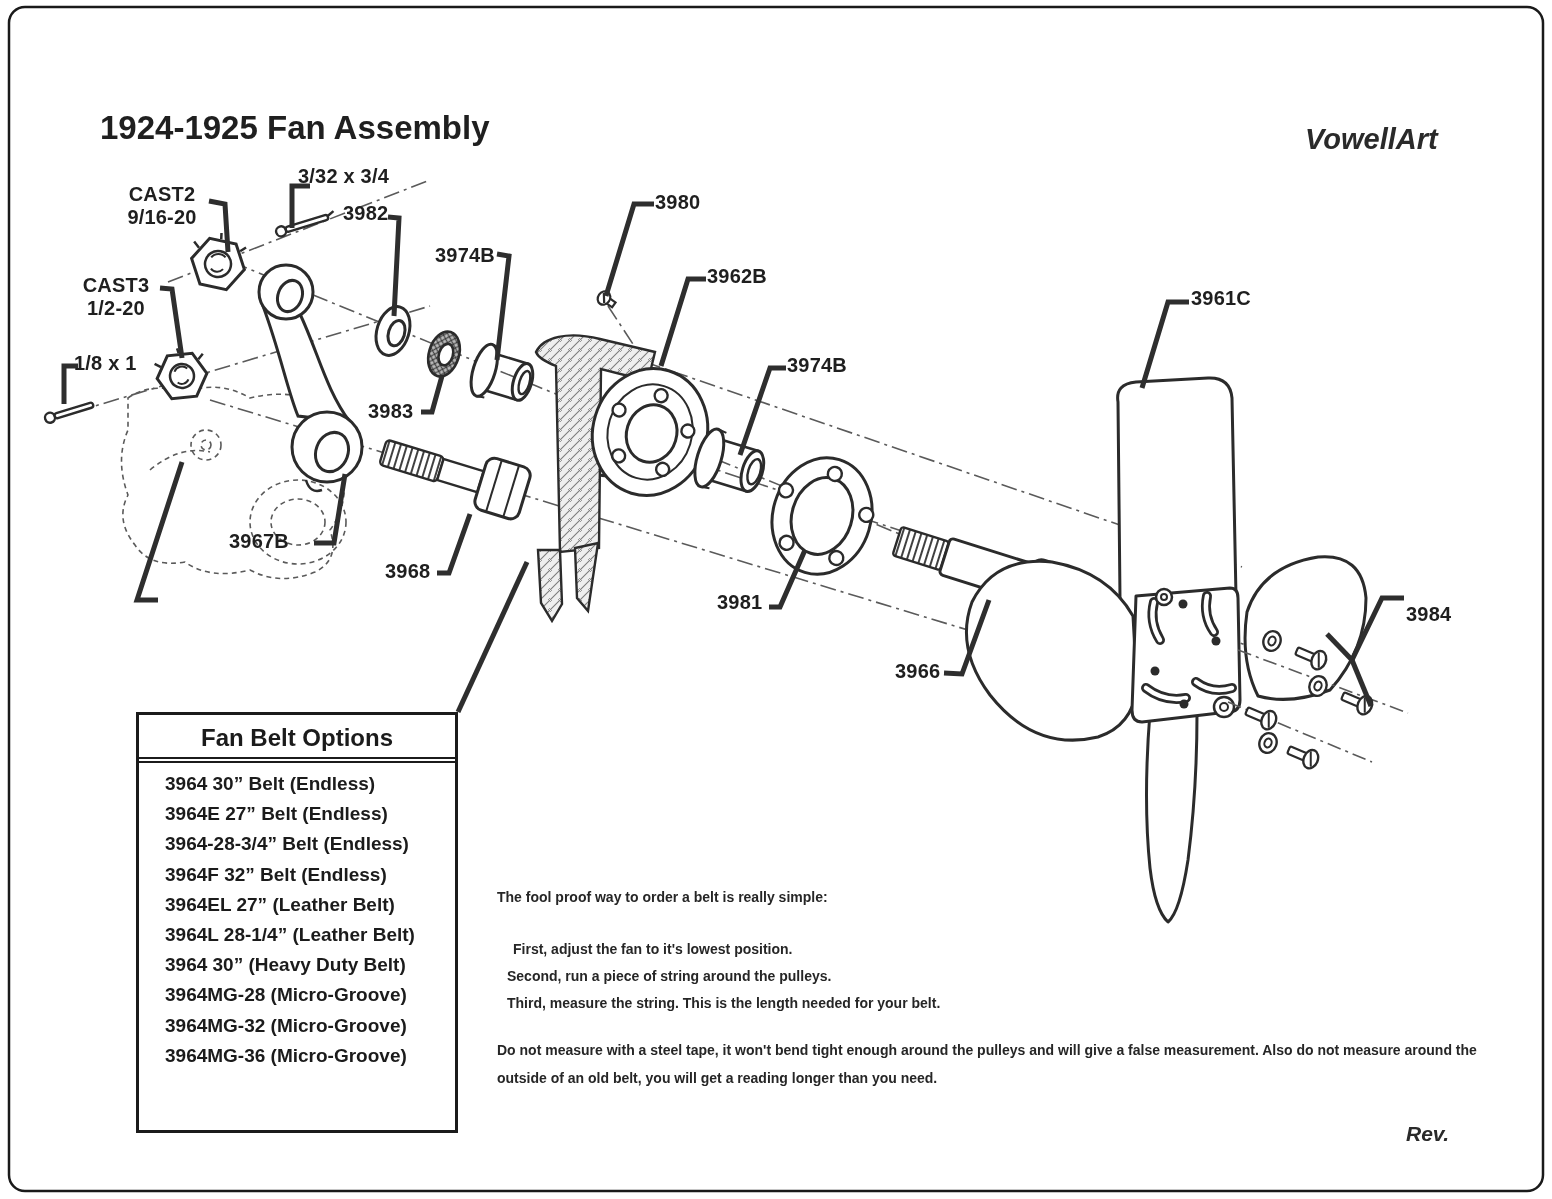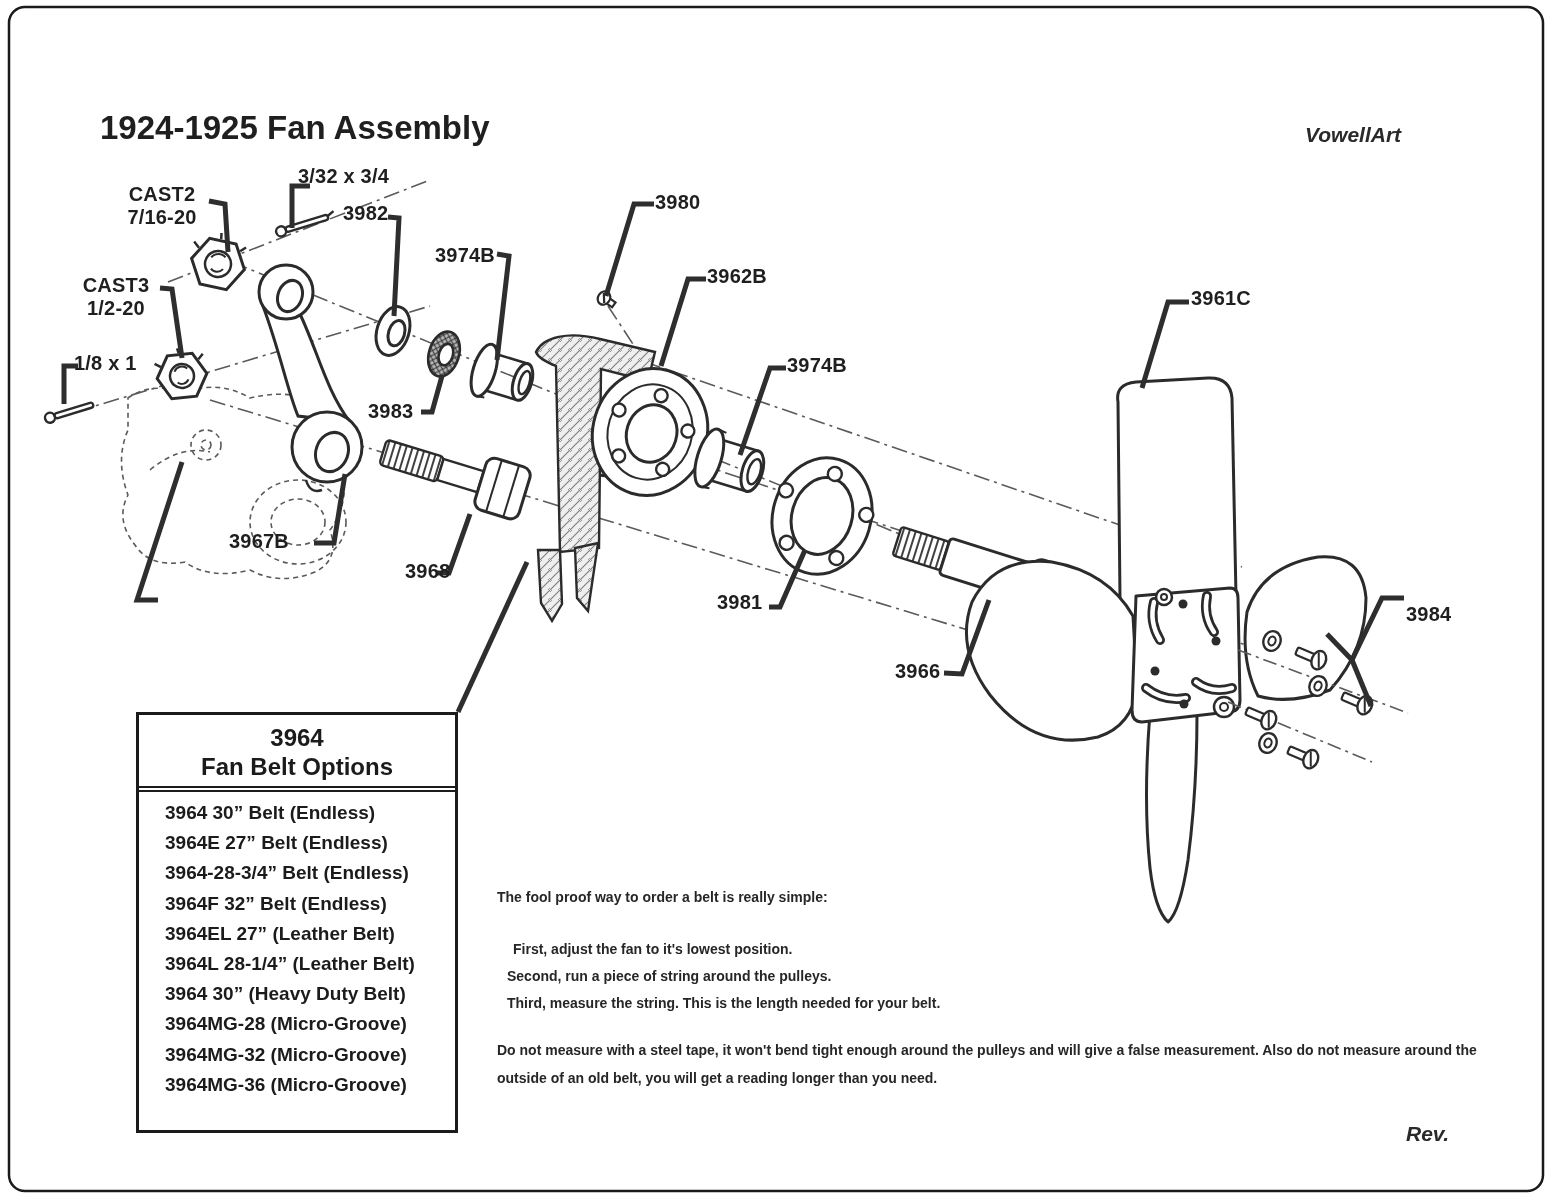--- a/index.html
+++ b/index.html
@@ -3,21 +3,21 @@
 <meta charset="utf-8">
 <style>
   html,body{margin:0;padding:0;background:#fff;}
   #stage{position:relative;width:1552px;height:1199px;background:#fff;overflow:hidden;
          font-family:"Liberation Sans",sans-serif;color:#222;padding-left:25px;}
   #drawing{position:absolute;left:0;top:0;}
   .lbl{position:absolute;font-weight:700;font-size:20px;line-height:23px;color:#1f1f1f;
        white-space:pre-line;letter-spacing:.2px;}
   .center{text-align:center;}
   .title{position:absolute;font-weight:700;font-size:33px;color:#1f1f1f;}
-  .artist{position:absolute;font-weight:700;font-style:italic;font-size:21px;color:#2a2a2a;}
+  .artist{position:absolute;font-weight:700;font-style:italic;font-size:29px;color:#2a2a2a;}
   .rev{position:absolute;font-weight:700;font-style:italic;font-size:21px;color:#2a2a2a;}
   .belt-table{position:absolute;left:136px;top:712px;width:322px;height:421px;
        border:3px solid #1b1b1b;box-sizing:border-box;background:#fff;}
   .belt-header{text-align:center;font-weight:700;font-size:24px;line-height:29px;padding-top:8px;color:#1b1b1b;}
   .tbl-sep{margin-top:5px;height:2px;border-top:2px solid #1b1b1b;border-bottom:2px solid #1b1b1b;}
   .belt-rows{padding:6px 0 0 26px;font-size:19px;font-weight:700;line-height:30.2px;color:#1b1b1b;}
   .para{position:absolute;font-weight:700;font-size:14px;color:#262626;}
 </style>
 </head>
 <body>
@@ -274,41 +274,40 @@
     <line x1="1352" y1="660" x2="1371" y2="706"></line>
     <polyline points="158,600 137,600 182,462"></polyline>
     <polyline points="458,712 527,562"></polyline>
   </g>
 </svg>
 
   <div class="title" style="left:100px;top:109px;">1924-1925 Fan Assembly</div>
   <div class="artist" style="left:1305px;top:123px;">VowellArt</div>
 
   <div class="lbl center" style="left:110px;top:183px;width:104px;">CAST2
-7/16-20</div>
+9/16-20</div>
   <div class="lbl" style="left:298px;top:165px;">3/32 x 3/4</div>
   <div class="lbl" style="left:343px;top:202px;">3982</div>
   <div class="lbl" style="left:435px;top:244px;">3974B</div>
   <div class="lbl" style="left:655px;top:191px;">3980</div>
   <div class="lbl" style="left:707px;top:265px;">3962B</div>
   <div class="lbl" style="left:787px;top:354px;">3974B</div>
   <div class="lbl" style="left:1191px;top:287px;">3961C</div>
   <div class="lbl center" style="left:64px;top:274px;width:104px;">CAST3
 1/2-20</div>
   <div class="lbl" style="left:74px;top:352px;">1/8 x 1</div>
   <div class="lbl" style="left:368px;top:400px;">3983</div>
   <div class="lbl" style="left:229px;top:530px;">3967B</div>
-  <div class="lbl" style="left:385px;top:560px;margin-left:20px;">3968</div>
+  <div class="lbl" style="left:385px;top:560px;">3968</div>
   <div class="lbl" style="left:717px;top:591px;">3981</div>
   <div class="lbl" style="left:895px;top:660px;">3966</div>
   <div class="lbl" style="left:1406px;top:583px;margin-top:20px;">3984</div>
 
   <div class="belt-table">
     <div class="belt-header">
-      <div>3964</div>
       <div>Fan Belt Options</div>
     </div>
     <div class="tbl-sep"></div>
     <div class="belt-rows">
       <div>3964 30” Belt (Endless)</div>
       <div>3964E 27” Belt (Endless)</div>
       <div>3964-28-3/4” Belt (Endless)</div>
       <div>3964F 32” Belt (Endless)</div>
       <div>3964EL 27” (Leather Belt)</div>
       <div>3964L 28-1/4” (Leather Belt)</div>

